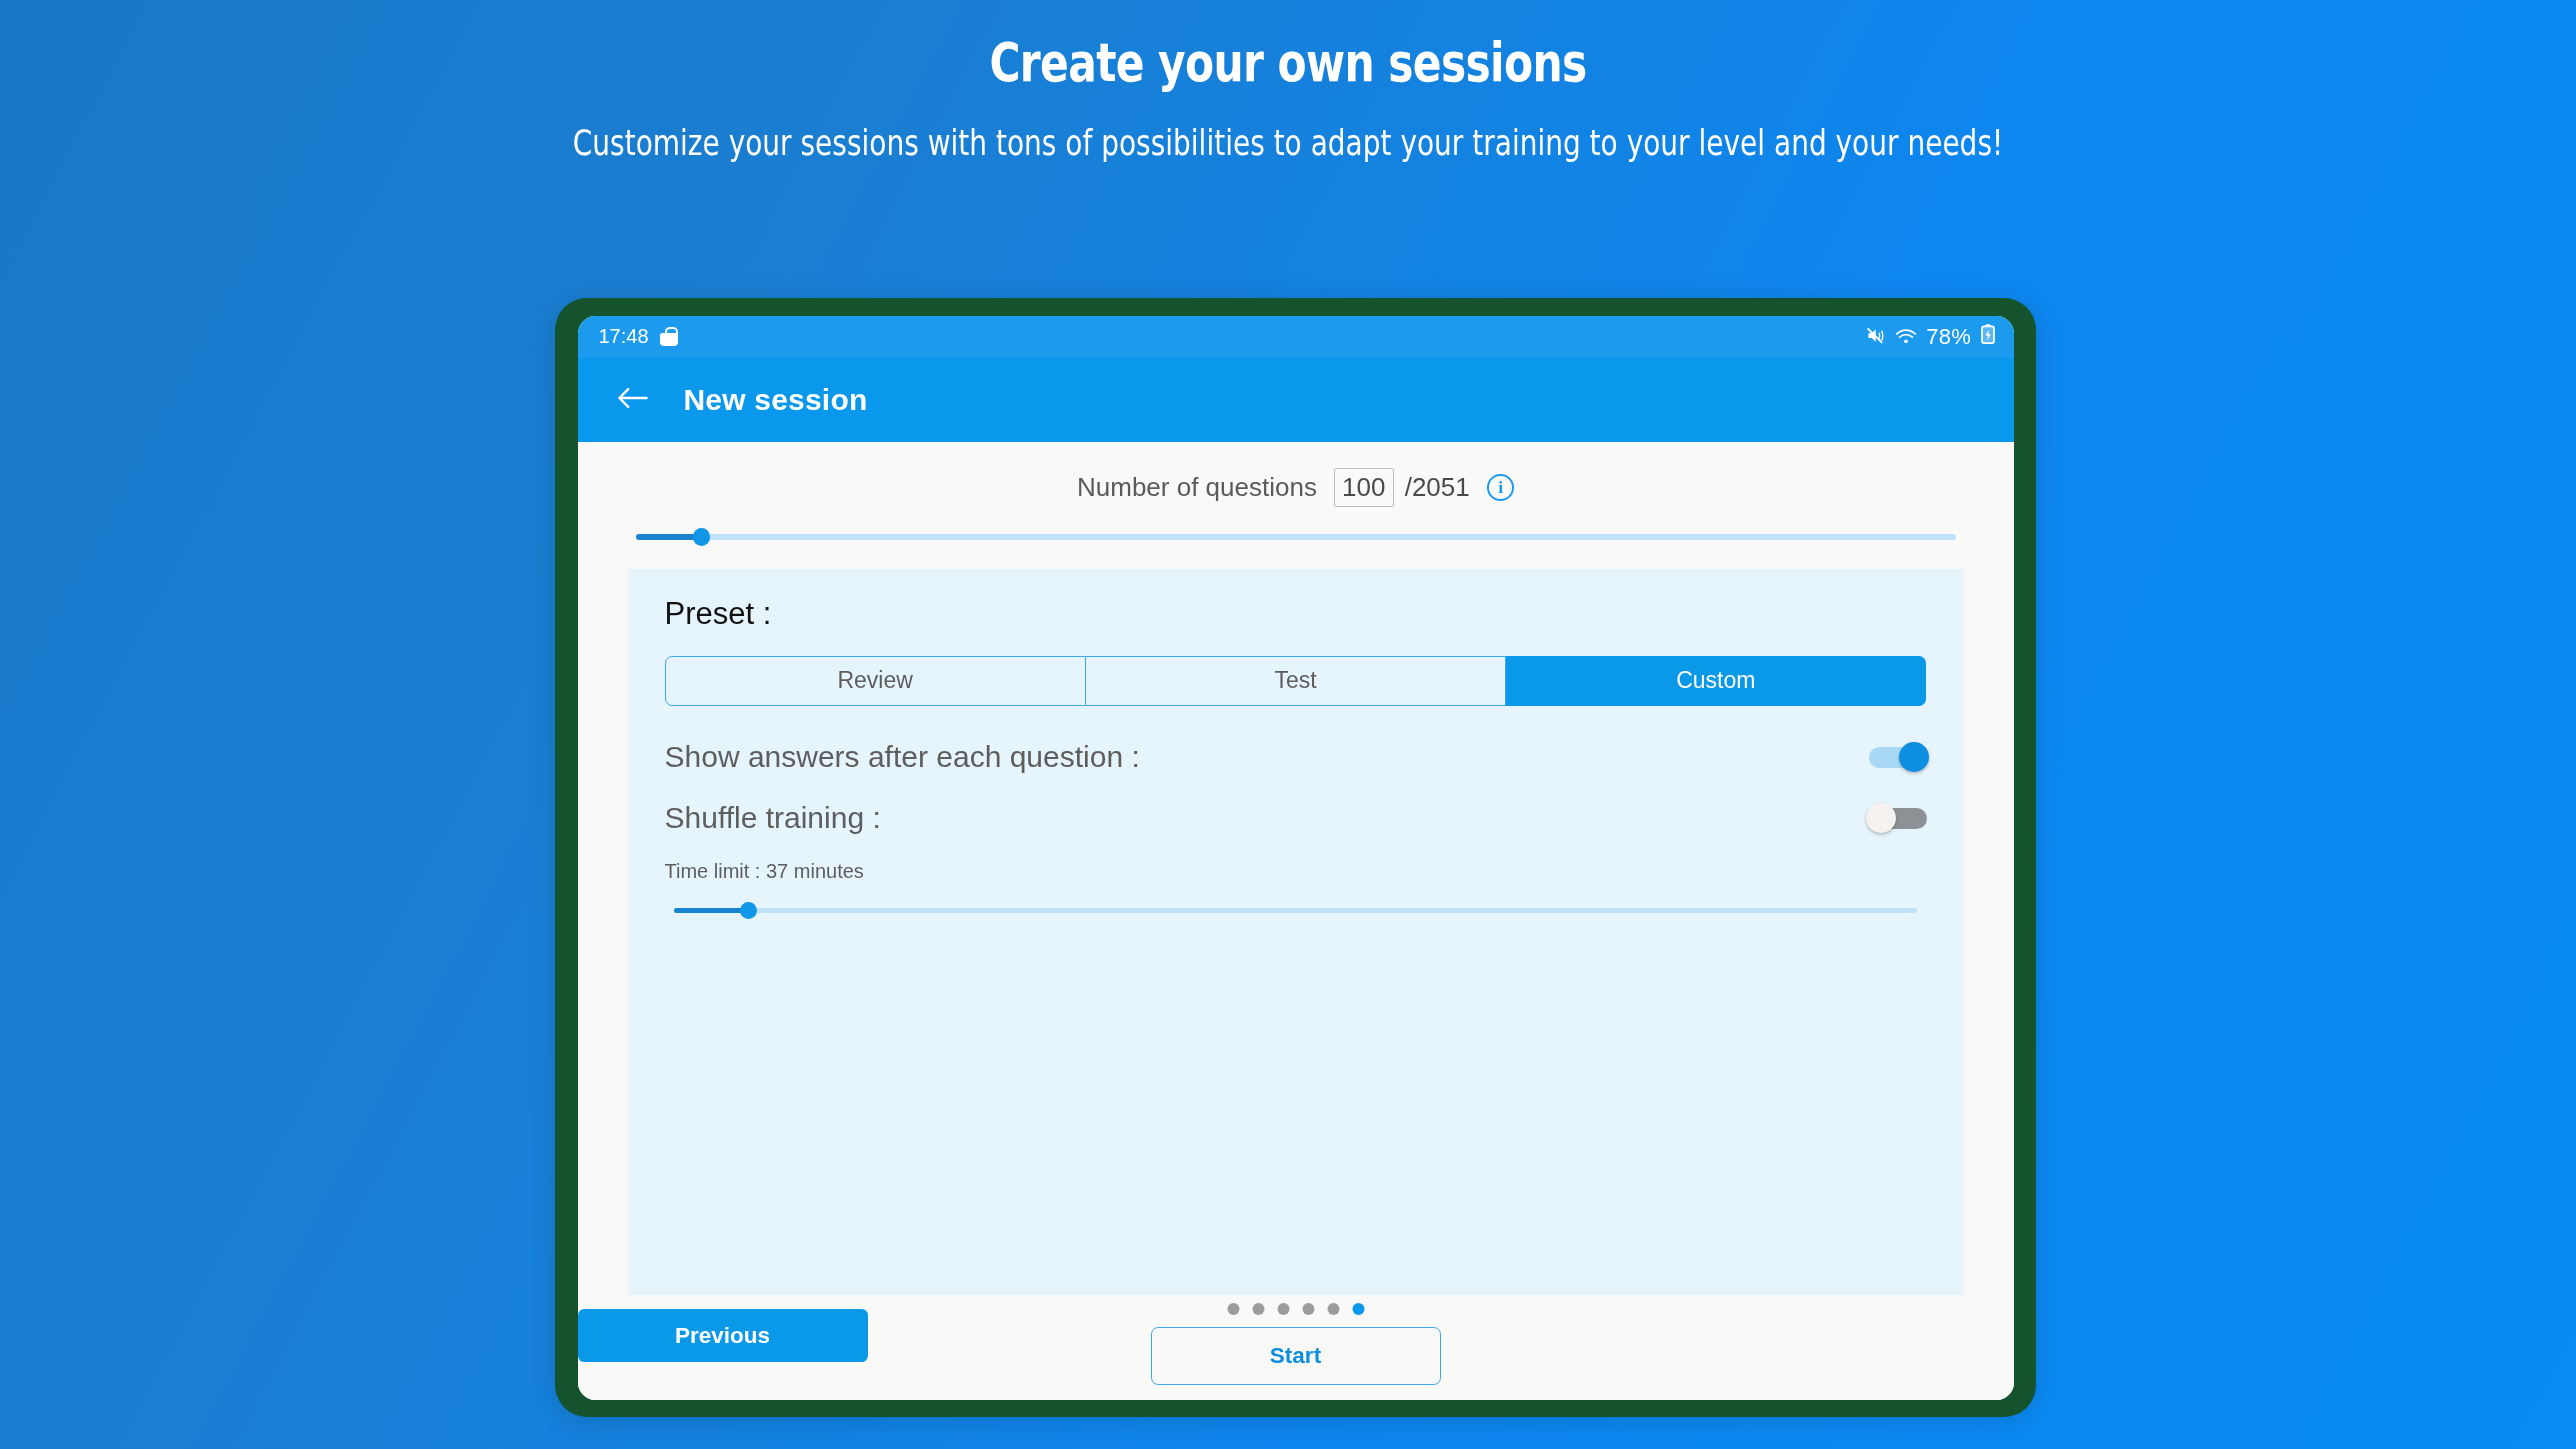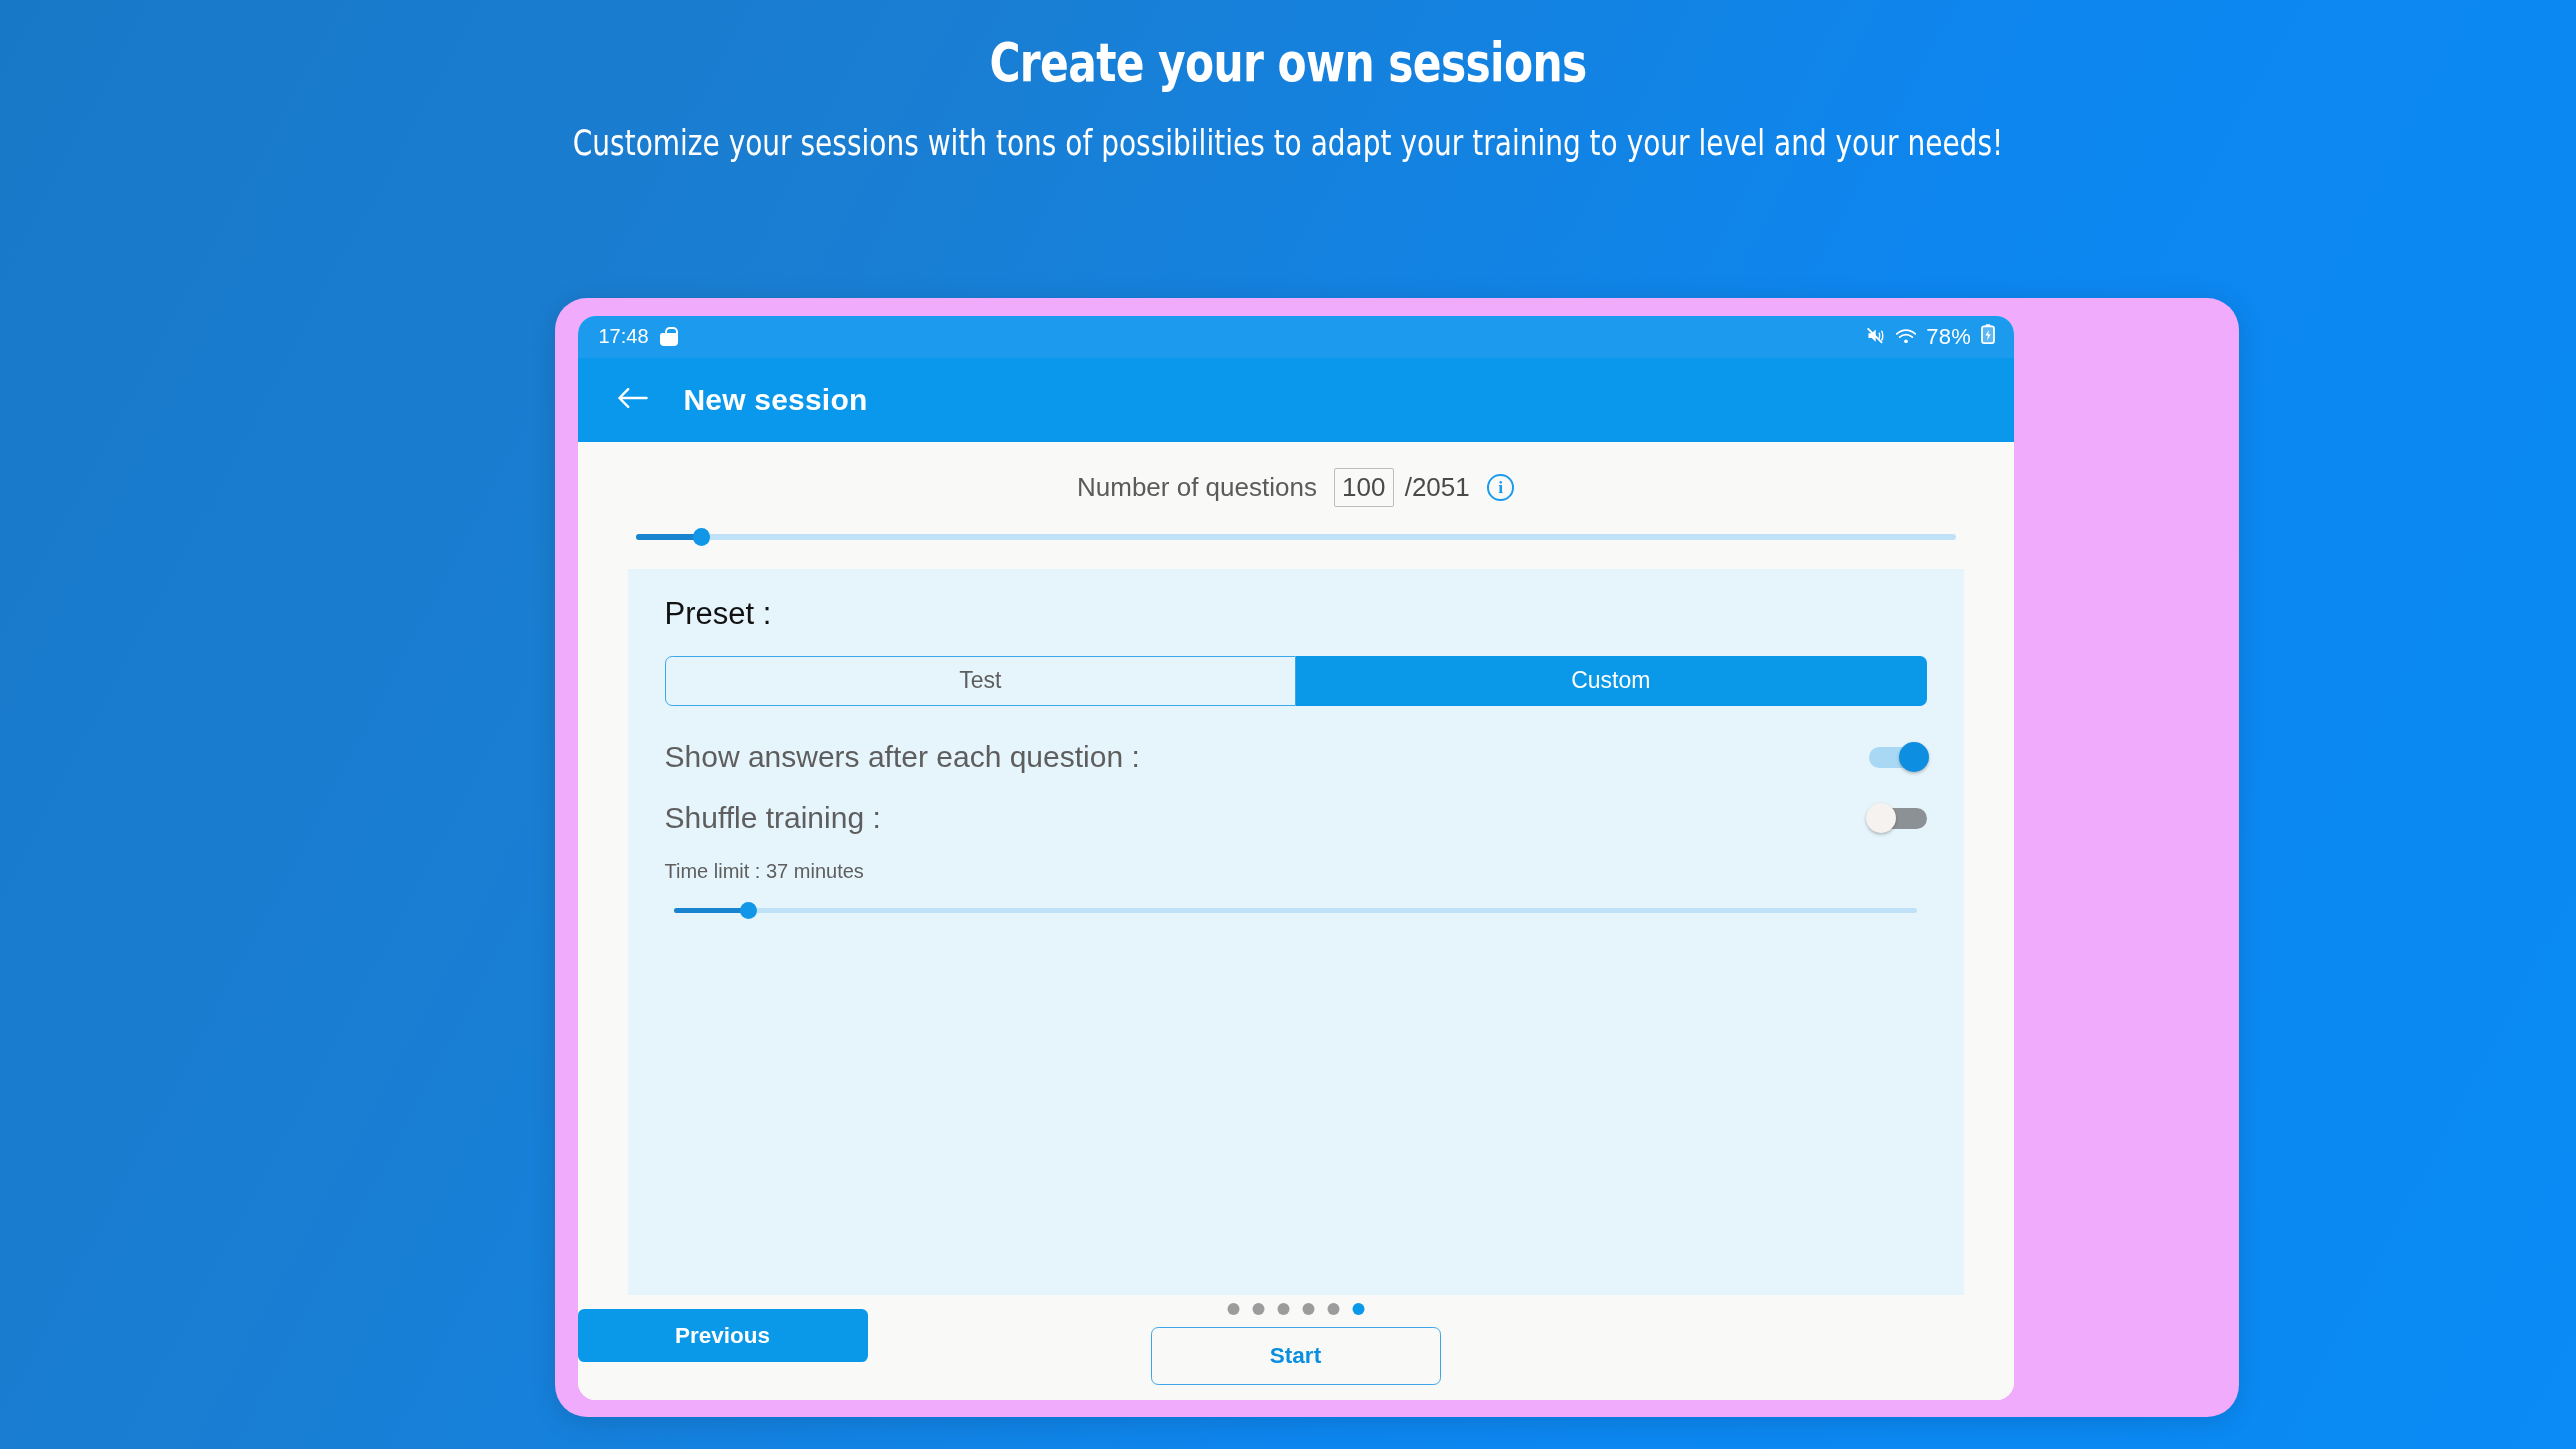--- a/index.html
+++ b/index.html
@@ -37,22 +37,22 @@
     font-weight: 400;
     line-height: 1.32;
     transform: scaleX(0.80);
     transform-origin: center;
   }
 
   
   .tablet-frame {
     position: absolute;
     left: 555px; top: 298px;
-    width: 1684px; height: 1119px;
-    background: #f0abfc;
+    width: 1481px; height: 1119px;
+    background: #14532d;
     border-radius: 32px;
     box-shadow: 0 4.8px 27px rgba(0,0,0,0.13);
     text-decoration: underline;
   }
   .tablet-screen {
     position: absolute;
     left: 22.5px; top: 17.7px;
     width: 1436px; height: 1084px;
     background: #f9f9f7;
     border-radius: 17.7px;
@@ -344,20 +344,21 @@
       <div class="slider slider-top">
         <div class="track"></div>
         <div class="fill" id="fill-count" style="width: 5%;"></div>
         <div class="thumb" id="thumb-count" style="left: 5%;"></div>
       </div>
 
       <div class="preset-card">
         <div class="preset-title">Preset :</div>
 
         <div class="segmented">
+          <div class="seg">Review</div>
           <div class="seg">Test</div>
           <div class="seg active">Custom</div>
         </div>
 
         <div class="opt-row first">
           <span class="opt-label">Show answers after each question :</span>
           <span class="toggle on">
             <span class="ttrack"></span>
             <span class="tthumb"></span>
           </span>

